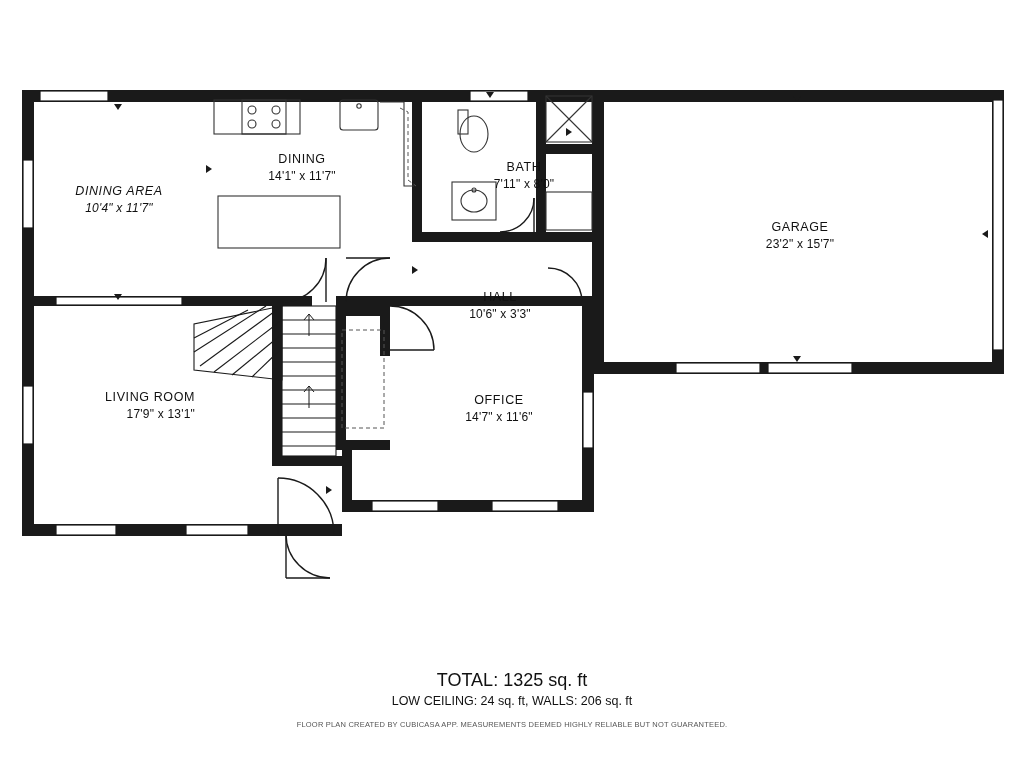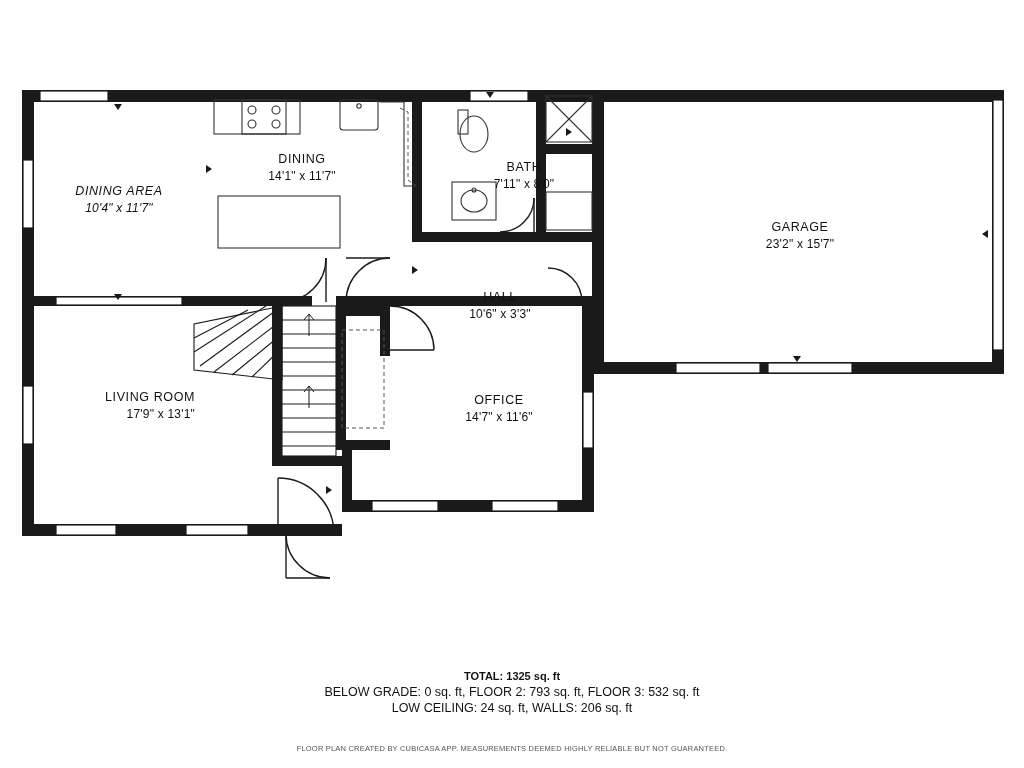--- a/index.html
+++ b/index.html
@@ -40,35 +40,35 @@
     color: #111;
   }
   .footer {
     position: absolute;
     left: 0;
     right: 0;
     top: 670px;
     text-align: center;
   }
   .footer-total {
-    font-size: 11px;
-    font-weight: bold;
+    font-size: 18px;
+    font-weight: normal;
     color: #111;
     margin-bottom: 3px;
   }
   .footer-line {
     font-size: 12.5px;
     color: #111;
     margin-bottom: 2px;
   }
   .footer-disclaimer {
     font-size: 7.5px;
     color: #555;
     letter-spacing: 0.2px;
-    margin-top: 29px;
+    margin-top: 12px;
   }
 </style>
 </head>
 <body>
 
 <svg id="floorplan" viewBox="0 0 1024 768">
 
   <g fill="#1a1a1a">
 
     <rect x="22" y="90" width="570" height="12"></rect>
@@ -249,16 +249,15 @@
   <div class="room-dims">17'9" x 13'1"</div>
 </div>
 
 <div class="room-label" style="left:499px; top:409px;">
   <div class="room-name">OFFICE</div>
   <div class="room-dims">14'7" x 11'6"</div>
 </div>
 
 <div class="footer">
   <div class="footer-total">TOTAL: 1325 sq. ft</div>
-  <div class="footer-line">BELOW GRADE: 0 sq. ft, FLOOR 2: 793 sq. ft, FLOOR 3: 532 sq. ft</div>
   <div class="footer-line">LOW CEILING: 24 sq. ft, WALLS: 206 sq. ft</div>
   <div class="footer-disclaimer">FLOOR PLAN CREATED BY CUBICASA APP. MEASUREMENTS DEEMED HIGHLY RELIABLE BUT NOT GUARANTEED.</div>
 </div>
 
 </body></html>

